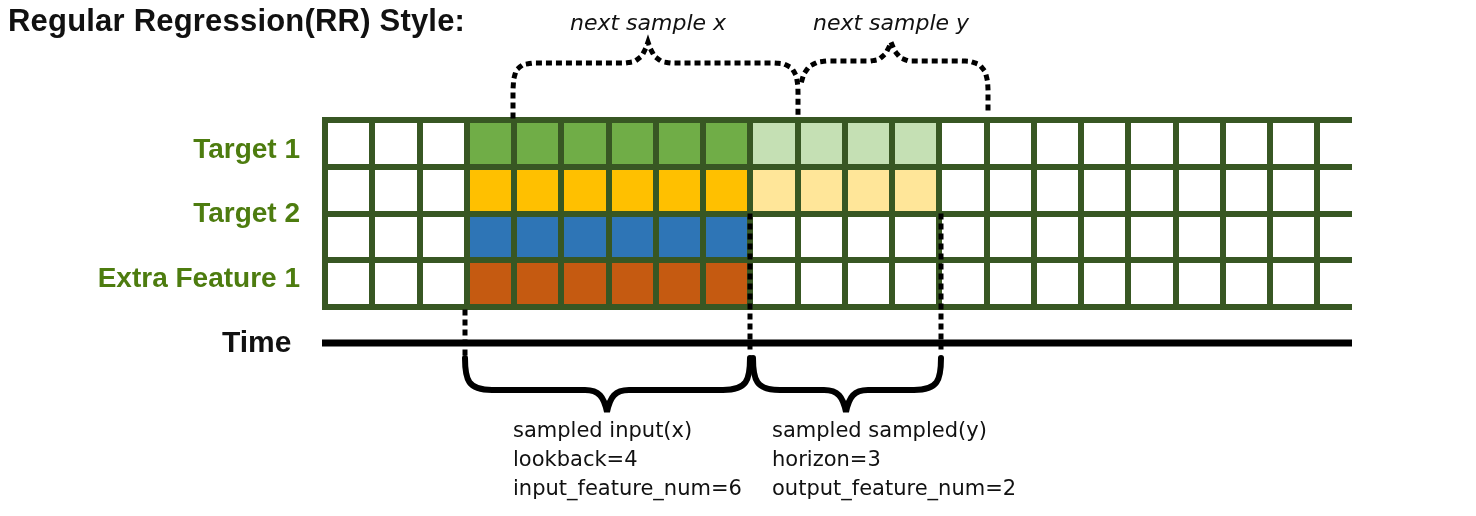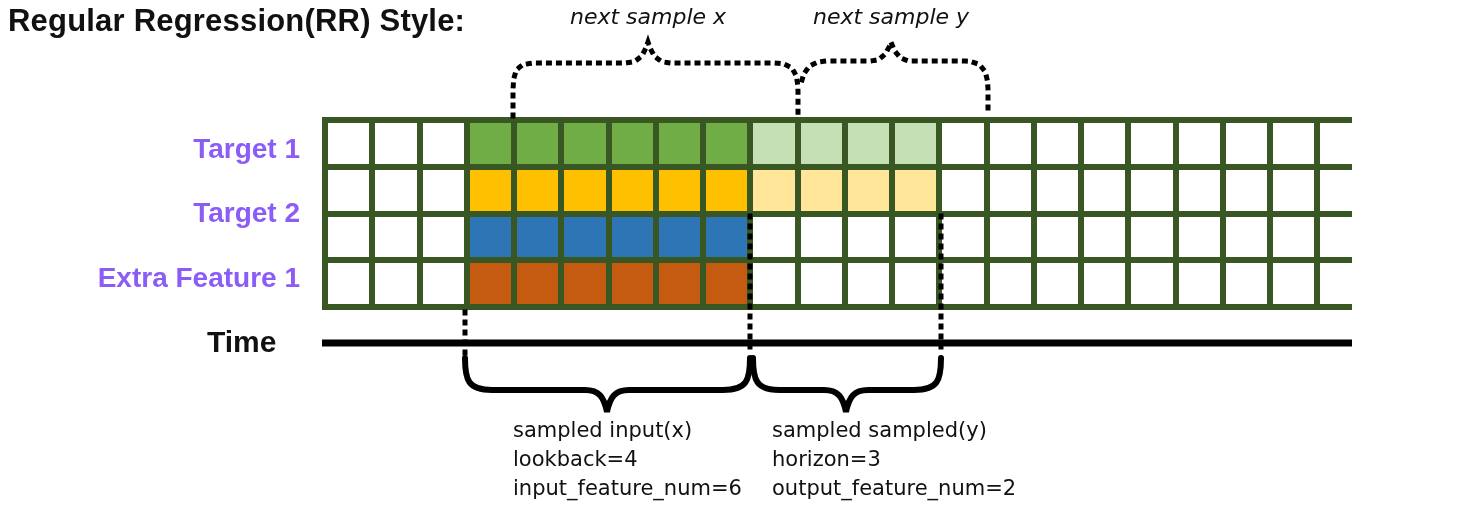--- a/index.html
+++ b/index.html
@@ -5,44 +5,44 @@
   html,body{margin:0;padding:0;background:#ffffff;}
   .canvas{
     position:relative;width:1352px;height:516px;background:#ffffff;
     font-family:"Liberation Sans",sans-serif;color:#111;overflow:hidden;
   }
   .title{
     position:absolute;left:8px;top:3px;
     font-size:31px;font-weight:bold;letter-spacing:0.2px;color:#111;
   }
   .next-label{
-    position:absolute;top:4px;width:300px;text-align:center;
+    position:absolute;top:10px;width:300px;text-align:center;
     font-family:"DejaVu Sans",sans-serif;font-style:italic;
     font-size:22px;color:#111;
   }
   .next-x{left:498px;}
   .next-y{left:741px;}
   .row-labels{
     position:absolute;left:0;top:117px;width:308px;height:193px;
     display:flex;flex-direction:column;
   }
   .row-label{
     flex:1;display:flex;align-items:center;justify-content:flex-end;
-    padding-right:8px;font-size:28px;font-weight:bold;color:#8b5cf6;
+    padding-right:8px;font-size:28px;font-weight:bold;color:#4d7c0f;
     white-space:nowrap;
   }
   .sample-grid{
     position:absolute;left:322px;top:117px;width:1140px;height:193px;
     box-sizing:border-box;border:6px solid #385723;background:#385723;
     display:grid;grid-template-columns:repeat(24,1fr);
     grid-template-rows:repeat(4,1fr);gap:6px;
   }
   .cell{background:#fff;}
   .time-label{
-    position:absolute;left:207px;top:325px;
+    position:absolute;left:222px;top:325px;
     font-size:30px;font-weight:bold;color:#111;
   }
   .overlay{position:absolute;left:0;top:0;pointer-events:none;}
   .dotted{stroke:#000;stroke-width:5;fill:none;stroke-dasharray:1 9;stroke-linecap:square;}
   .solidbrace{stroke:#000;stroke-width:6;fill:none;stroke-linecap:round;}
   .axisline{stroke:#000;stroke-width:7;}
   .annot{
     position:absolute;top:416px;
     font-family:"DejaVu Sans",sans-serif;font-size:21px;line-height:29px;color:#111;
     white-space:nowrap;

